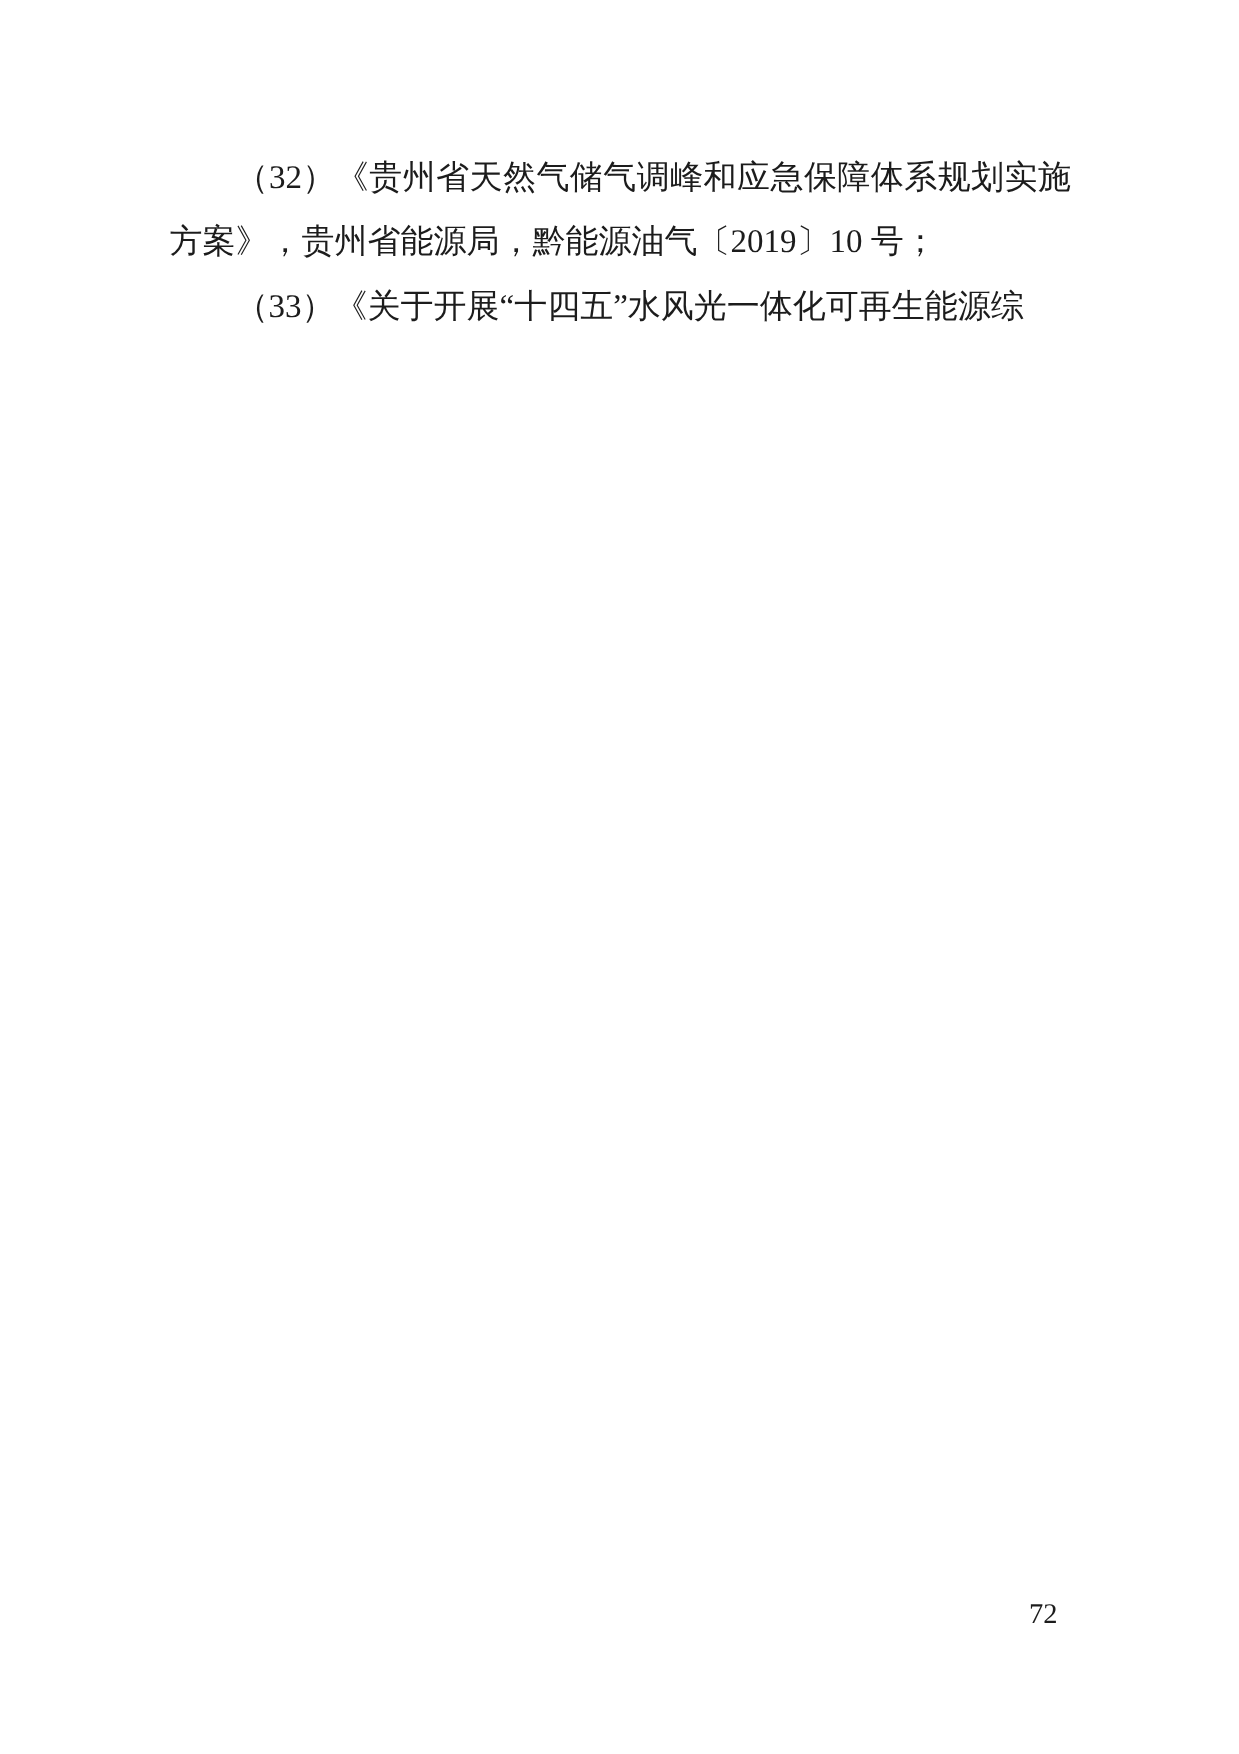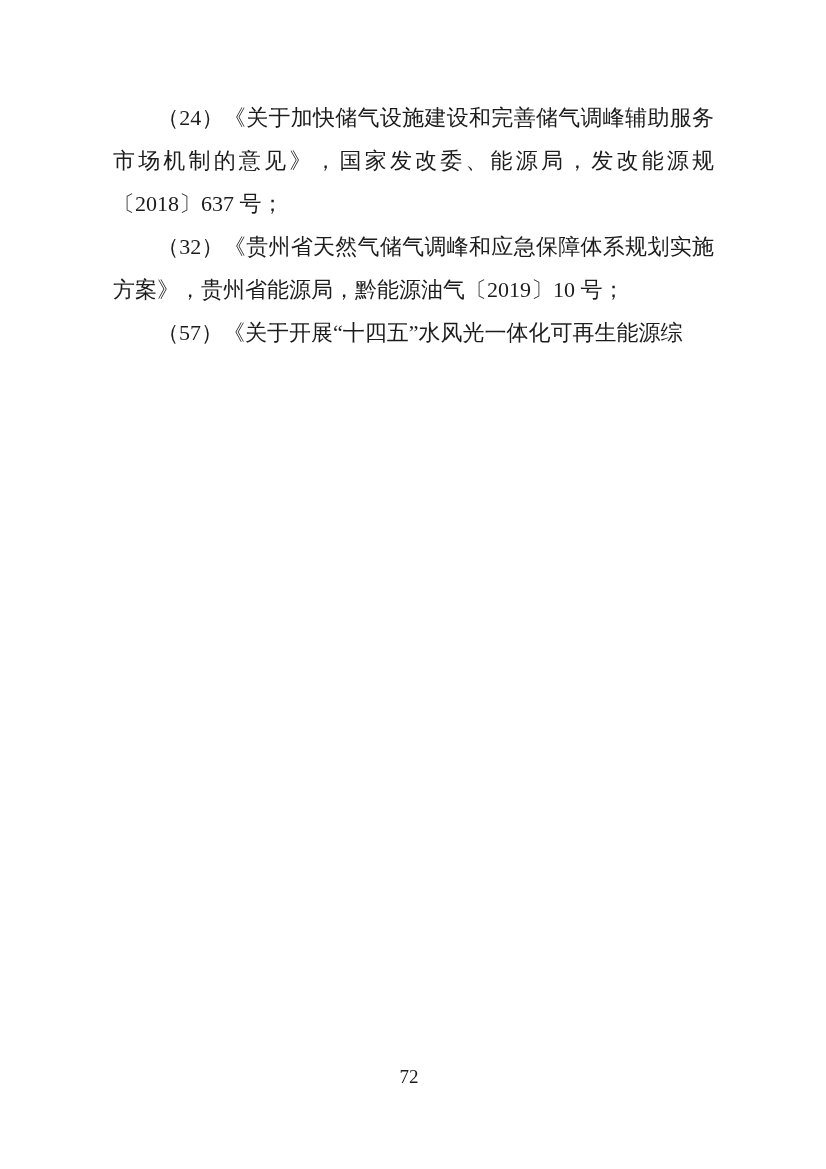--- a/index.html
+++ b/index.html
@@ -37,30 +37,29 @@
     text-align: justify;
     text-justify: inter-ideograph;
     text-indent: 44px;
     font-family: "Liberation Serif", "DejaVu Serif", serif;
   }
   .page-number {
     position: absolute;
     left: 113px;
     top: 1064px;
     width: 592px;
-    text-align: center;
+    text-align: right;
     font-size: 19px;
     line-height: 26px;
     color: #1c1c1c;
     font-family: "Liberation Serif", "DejaVu Serif", serif;
   }
 </style>
 </head>
 <body>
 
 <div class="page">
   <div class="content">
-    <p class="ref-item">（24）《关于加快储气设施建设和完善储气调峰辅助服务市场机制的意见》，国家发改委、能源局，发改能源规〔2018〕637 号；</p>
     <p class="ref-item">（32）《贵州省天然气储气调峰和应急保障体系规划实施方案》，贵州省能源局，黔能源油气〔2019〕10 号；</p>
-    <p class="ref-item">（57）《关于开展“十四五”水风光一体化可再生能源综</p>
+    <p class="ref-item">（33）《关于开展“十四五”水风光一体化可再生能源综</p>
   </div>
   <div class="page-number">72</div>
 </div>
 
 </body></html>

